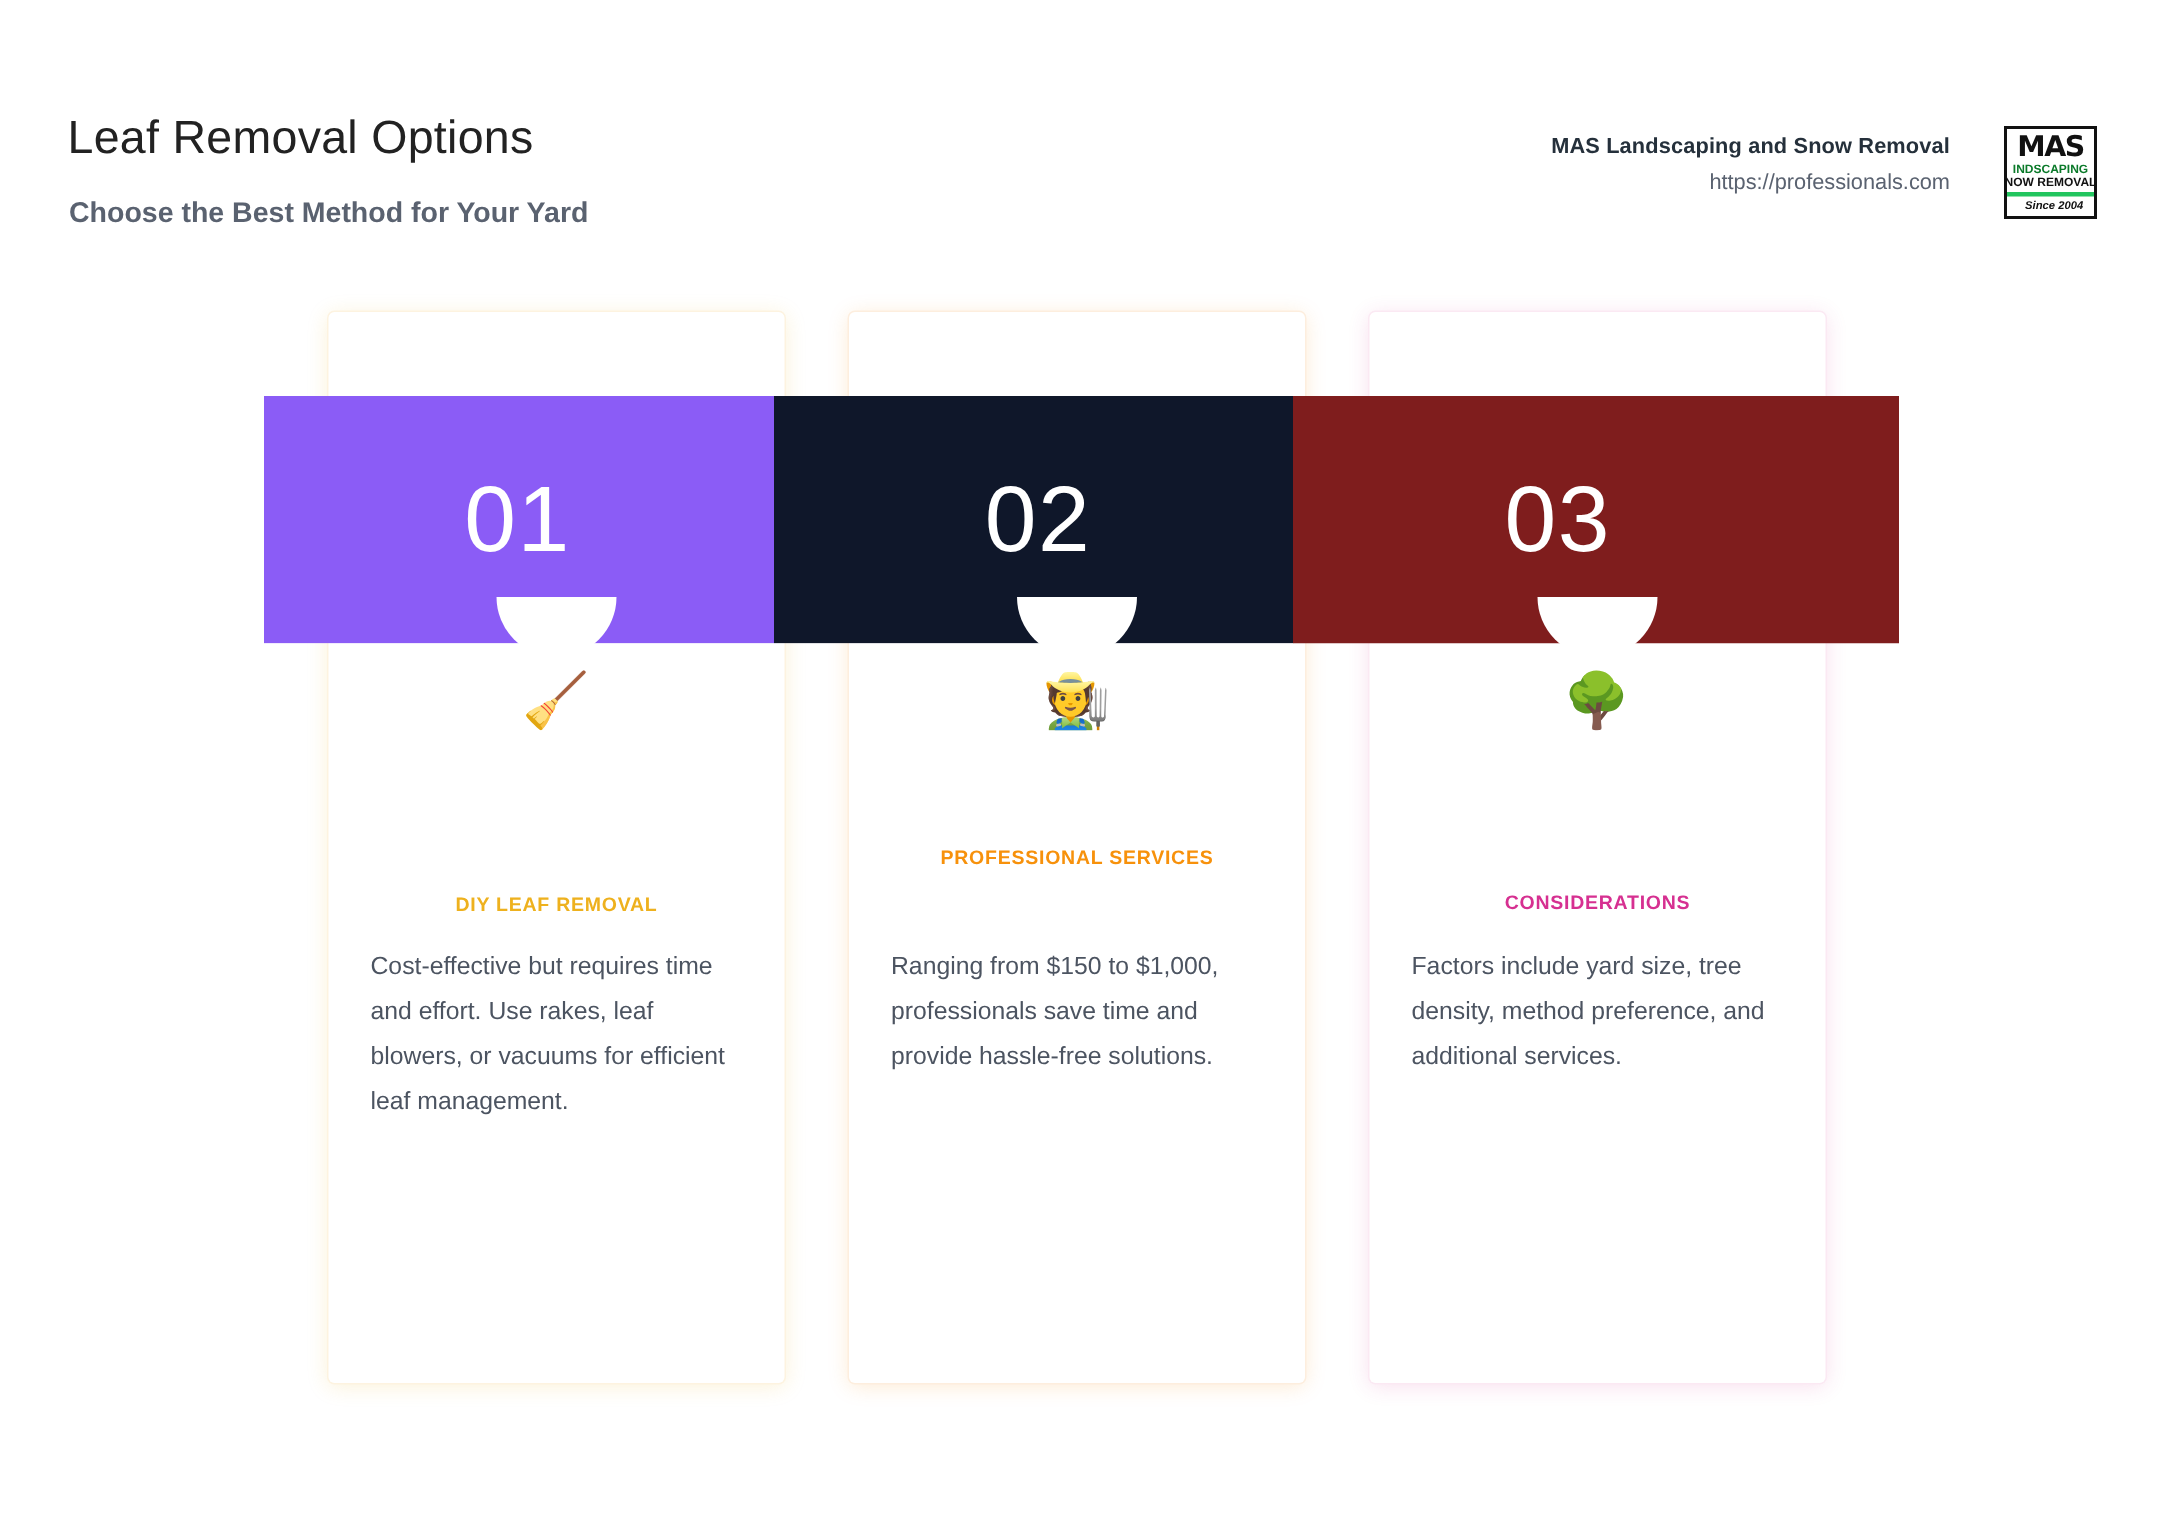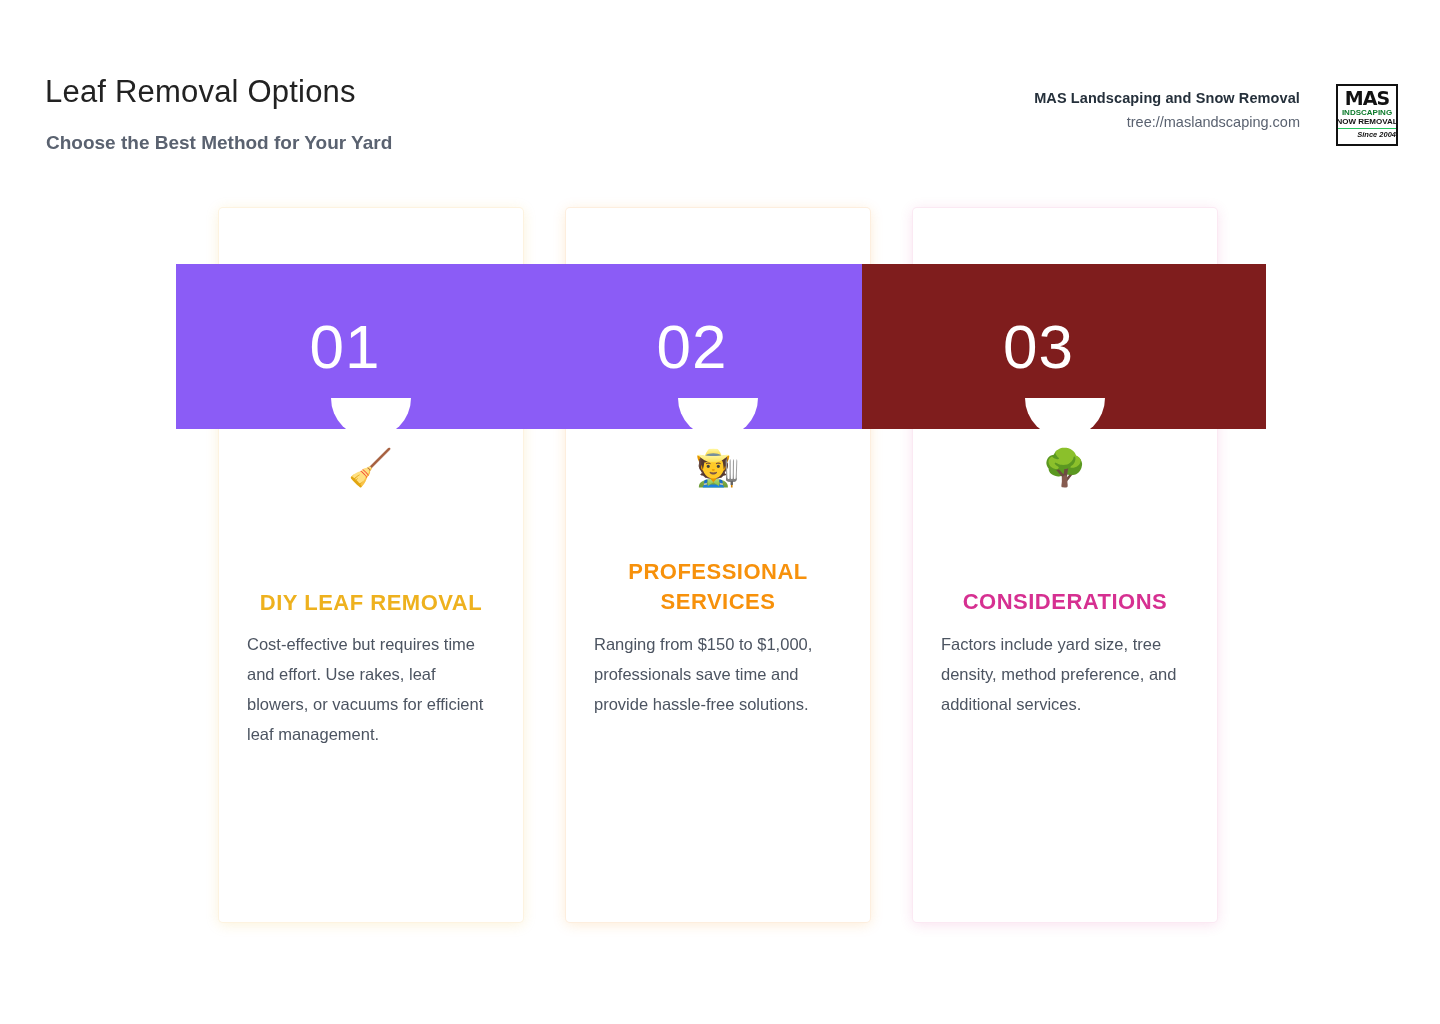--- a/index.html
+++ b/index.html
@@ -91,23 +91,23 @@
     color: #111;
     line-height: 9px;
     white-space: nowrap;
   }
   #brand-logo .since {
     margin-top: 2px;
     font-size: 7.5px;
     font-style: italic;
     font-weight: bold;
     color: #111;
-    border-top: 1px solid #22c55e;
+    border-top: 3px solid #22c55e;
     width: 100%;
-    text-align: right;
+    text-align: left;
     padding-top: 1px;
     padding-left: 12px;
   }
 
   
   #cards {
     position: absolute;
     top: 208px;
     left: 0;
     width: 1440px;
@@ -156,21 +156,21 @@
   #chev1 {
     left: 0;
     width: 394px;
     background: #8b5cf6;
     clip-path: polygon(0 0, 340px 0, 394px 82.5px, 340px 165px, 0 165px);
   }
   #chev1 .num { left: -28px; }
   #chev2 {
     left: 340px;
     width: 400px;
-    background: #8b5cf6;
+    background: #0f172a;
     clip-path: polygon(0 0, 346px 0, 400px 82.5px, 346px 165px, 0 165px);
   }
   #chev2 .num { left: -24px; }
   #chev3 {
     left: 686px;
     width: 425px;
     background: #7f1d1d;
     clip-path: polygon(0 0, 404px 0, 404px 165px, 0 165px);
   }
   #chev3 .num { left: -36px; }
@@ -198,21 +198,21 @@
     font-family: "DejaVu Sans", sans-serif;
     font-size: 36px;
     line-height: 40px;
   }
   .card-heading {
     position: absolute;
     top: 340px;
     left: 28px;
     width: 248px;
     text-align: center;
-    font-size: 22px;
+    font-size: 13px;
     font-weight: bold;
     letter-spacing: 0.5px;
     line-height: 30px;
   }
   .c1 .card-heading { color: #eeb11e; top: 380px; }
   .c2 .card-heading { color: #f7910b; top: 349px; }
   .c3 .card-heading { color: #d63091; top: 379px; }
 
   .card-body {
     position: absolute;
@@ -229,21 +229,21 @@
 </style>
 </head>
 <body>
 
 <div id="header">
   <div id="page-title">Leaf Removal Options</div>
   <div id="page-subtitle">Choose the Best Method for Your Yard</div>
 
   <div id="brand-block">
     <div id="brand-name">MAS Landscaping and Snow Removal</div>
-    <div id="brand-url">tree://maslandscaping.com</div>
+    <div id="brand-url">https://professionals.com</div>
   </div>
 
   <div id="brand-logo">
     <div class="mas">MAS</div>
     <div class="sub1">INDSCAPING</div>
     <div class="sub2">NOW REMOVAL</div>
     <div class="since">Since 2004</div>
   </div>
 </div>
 

